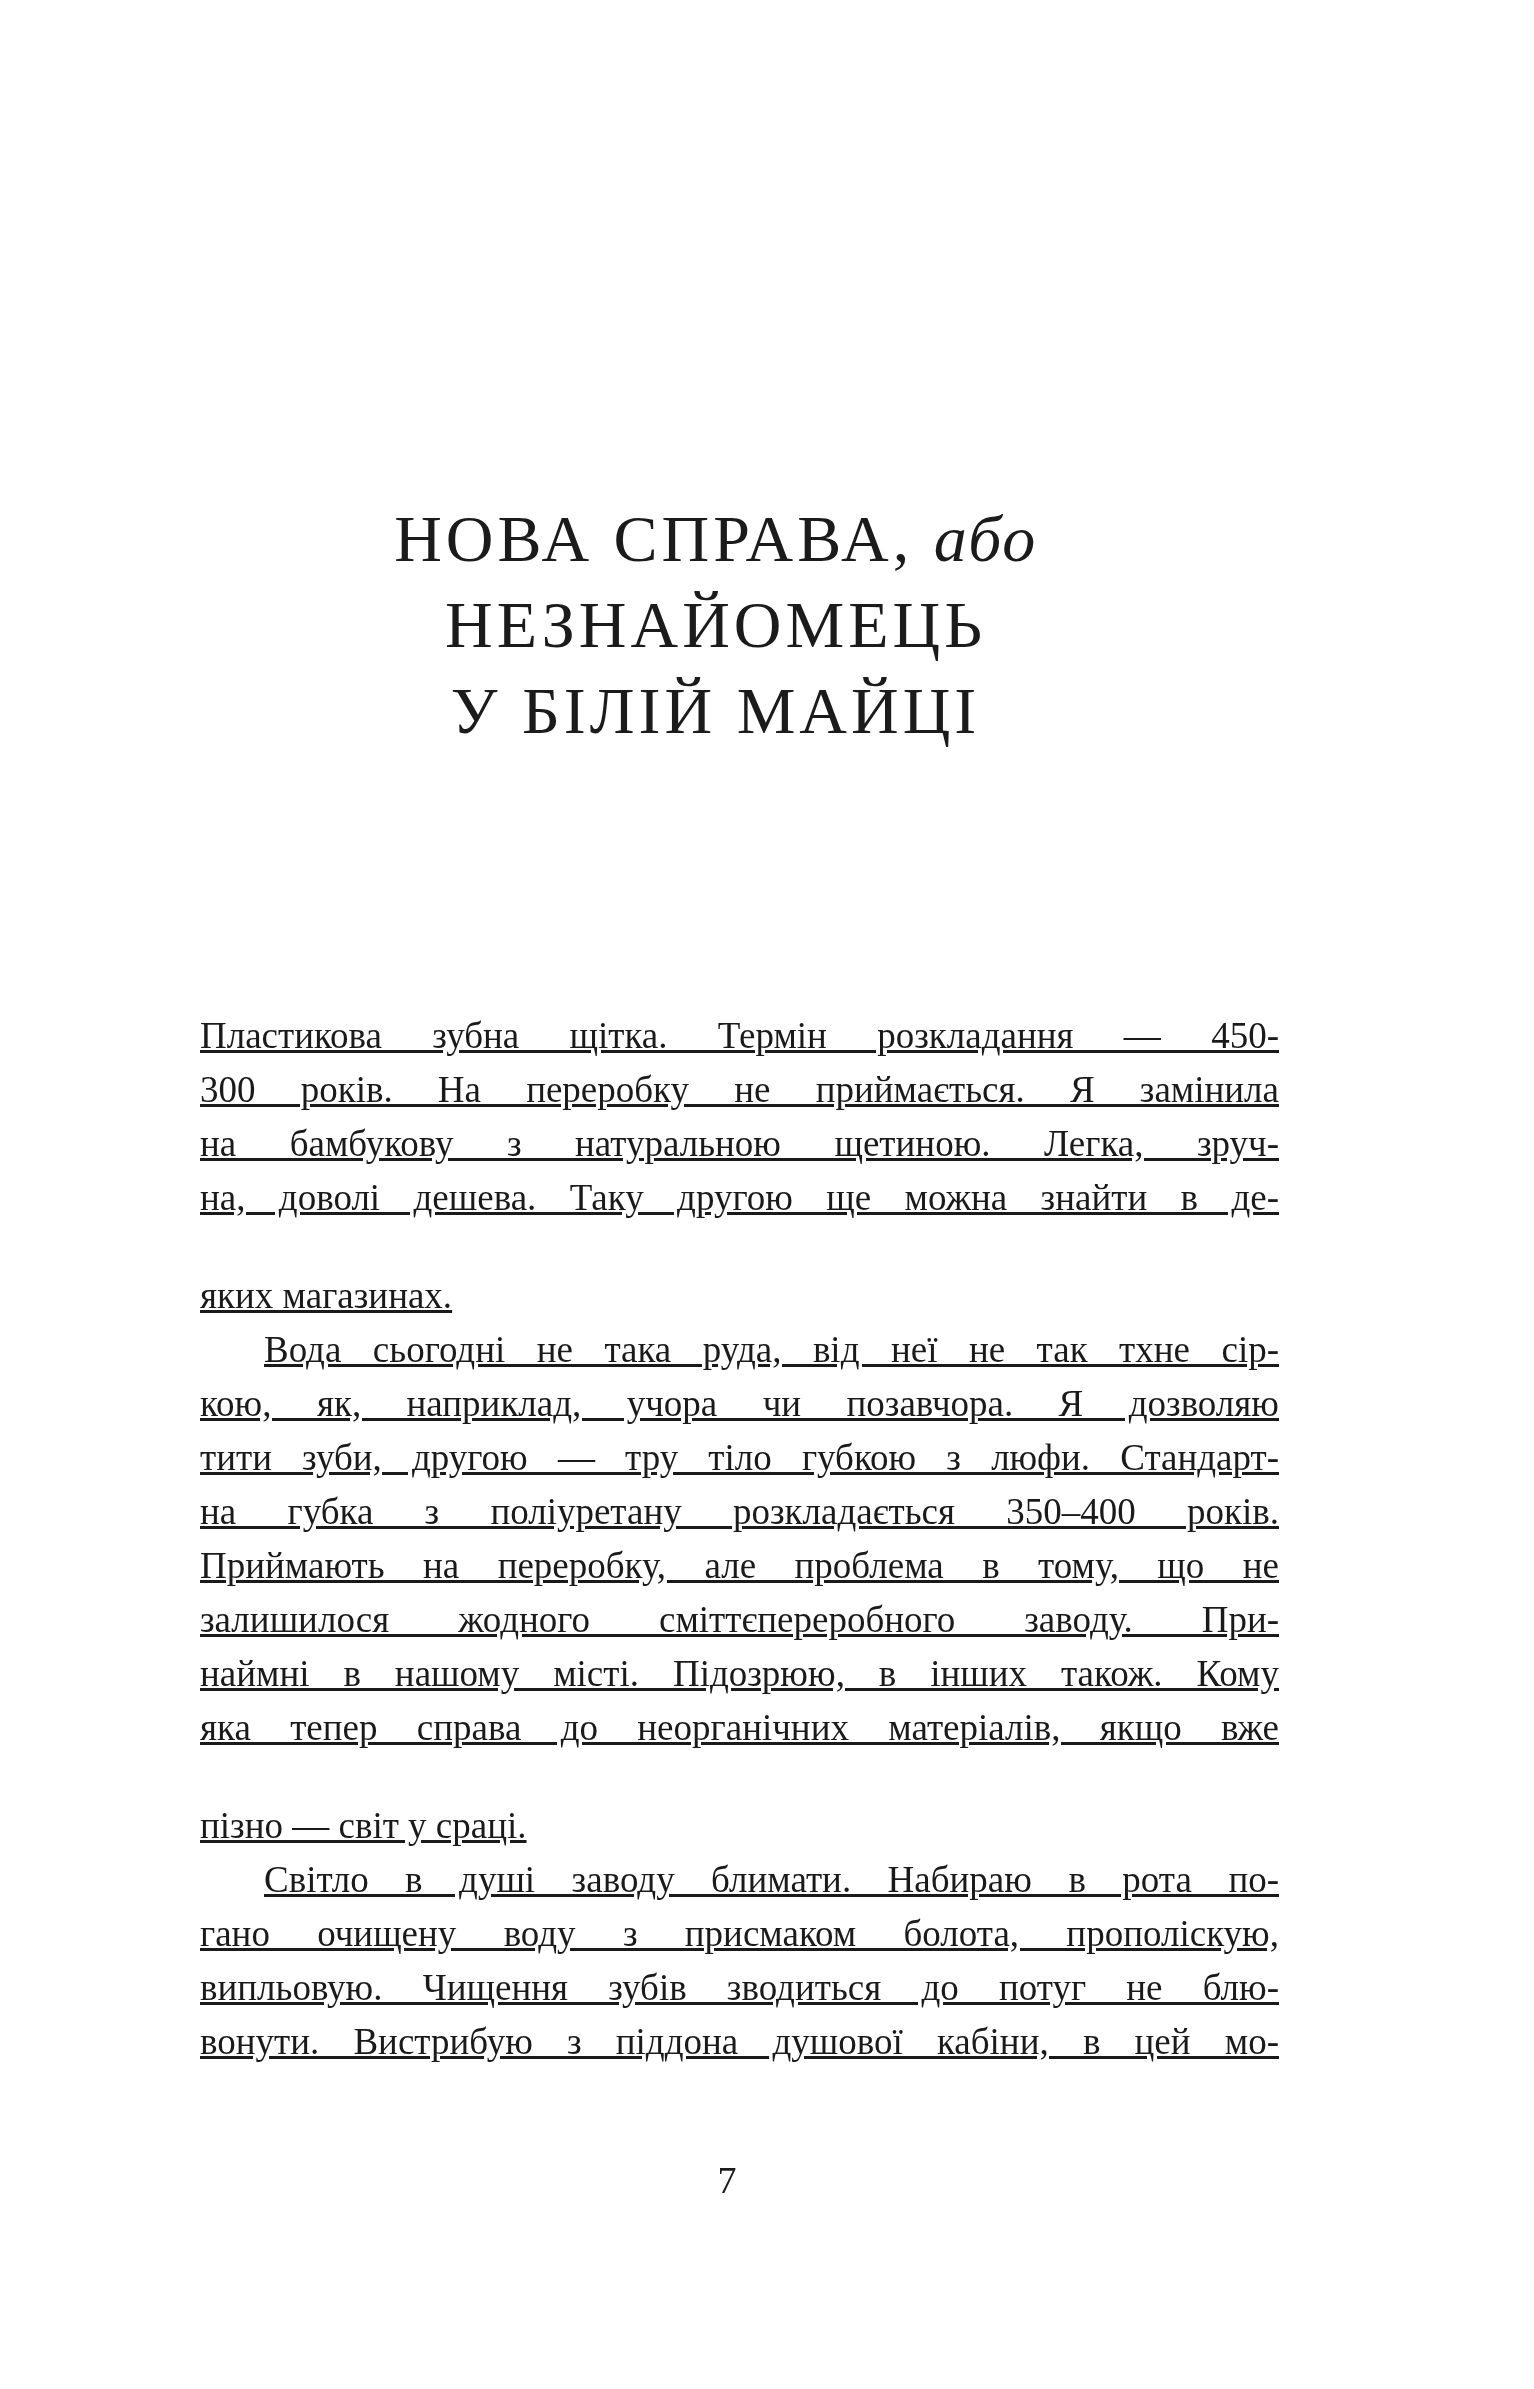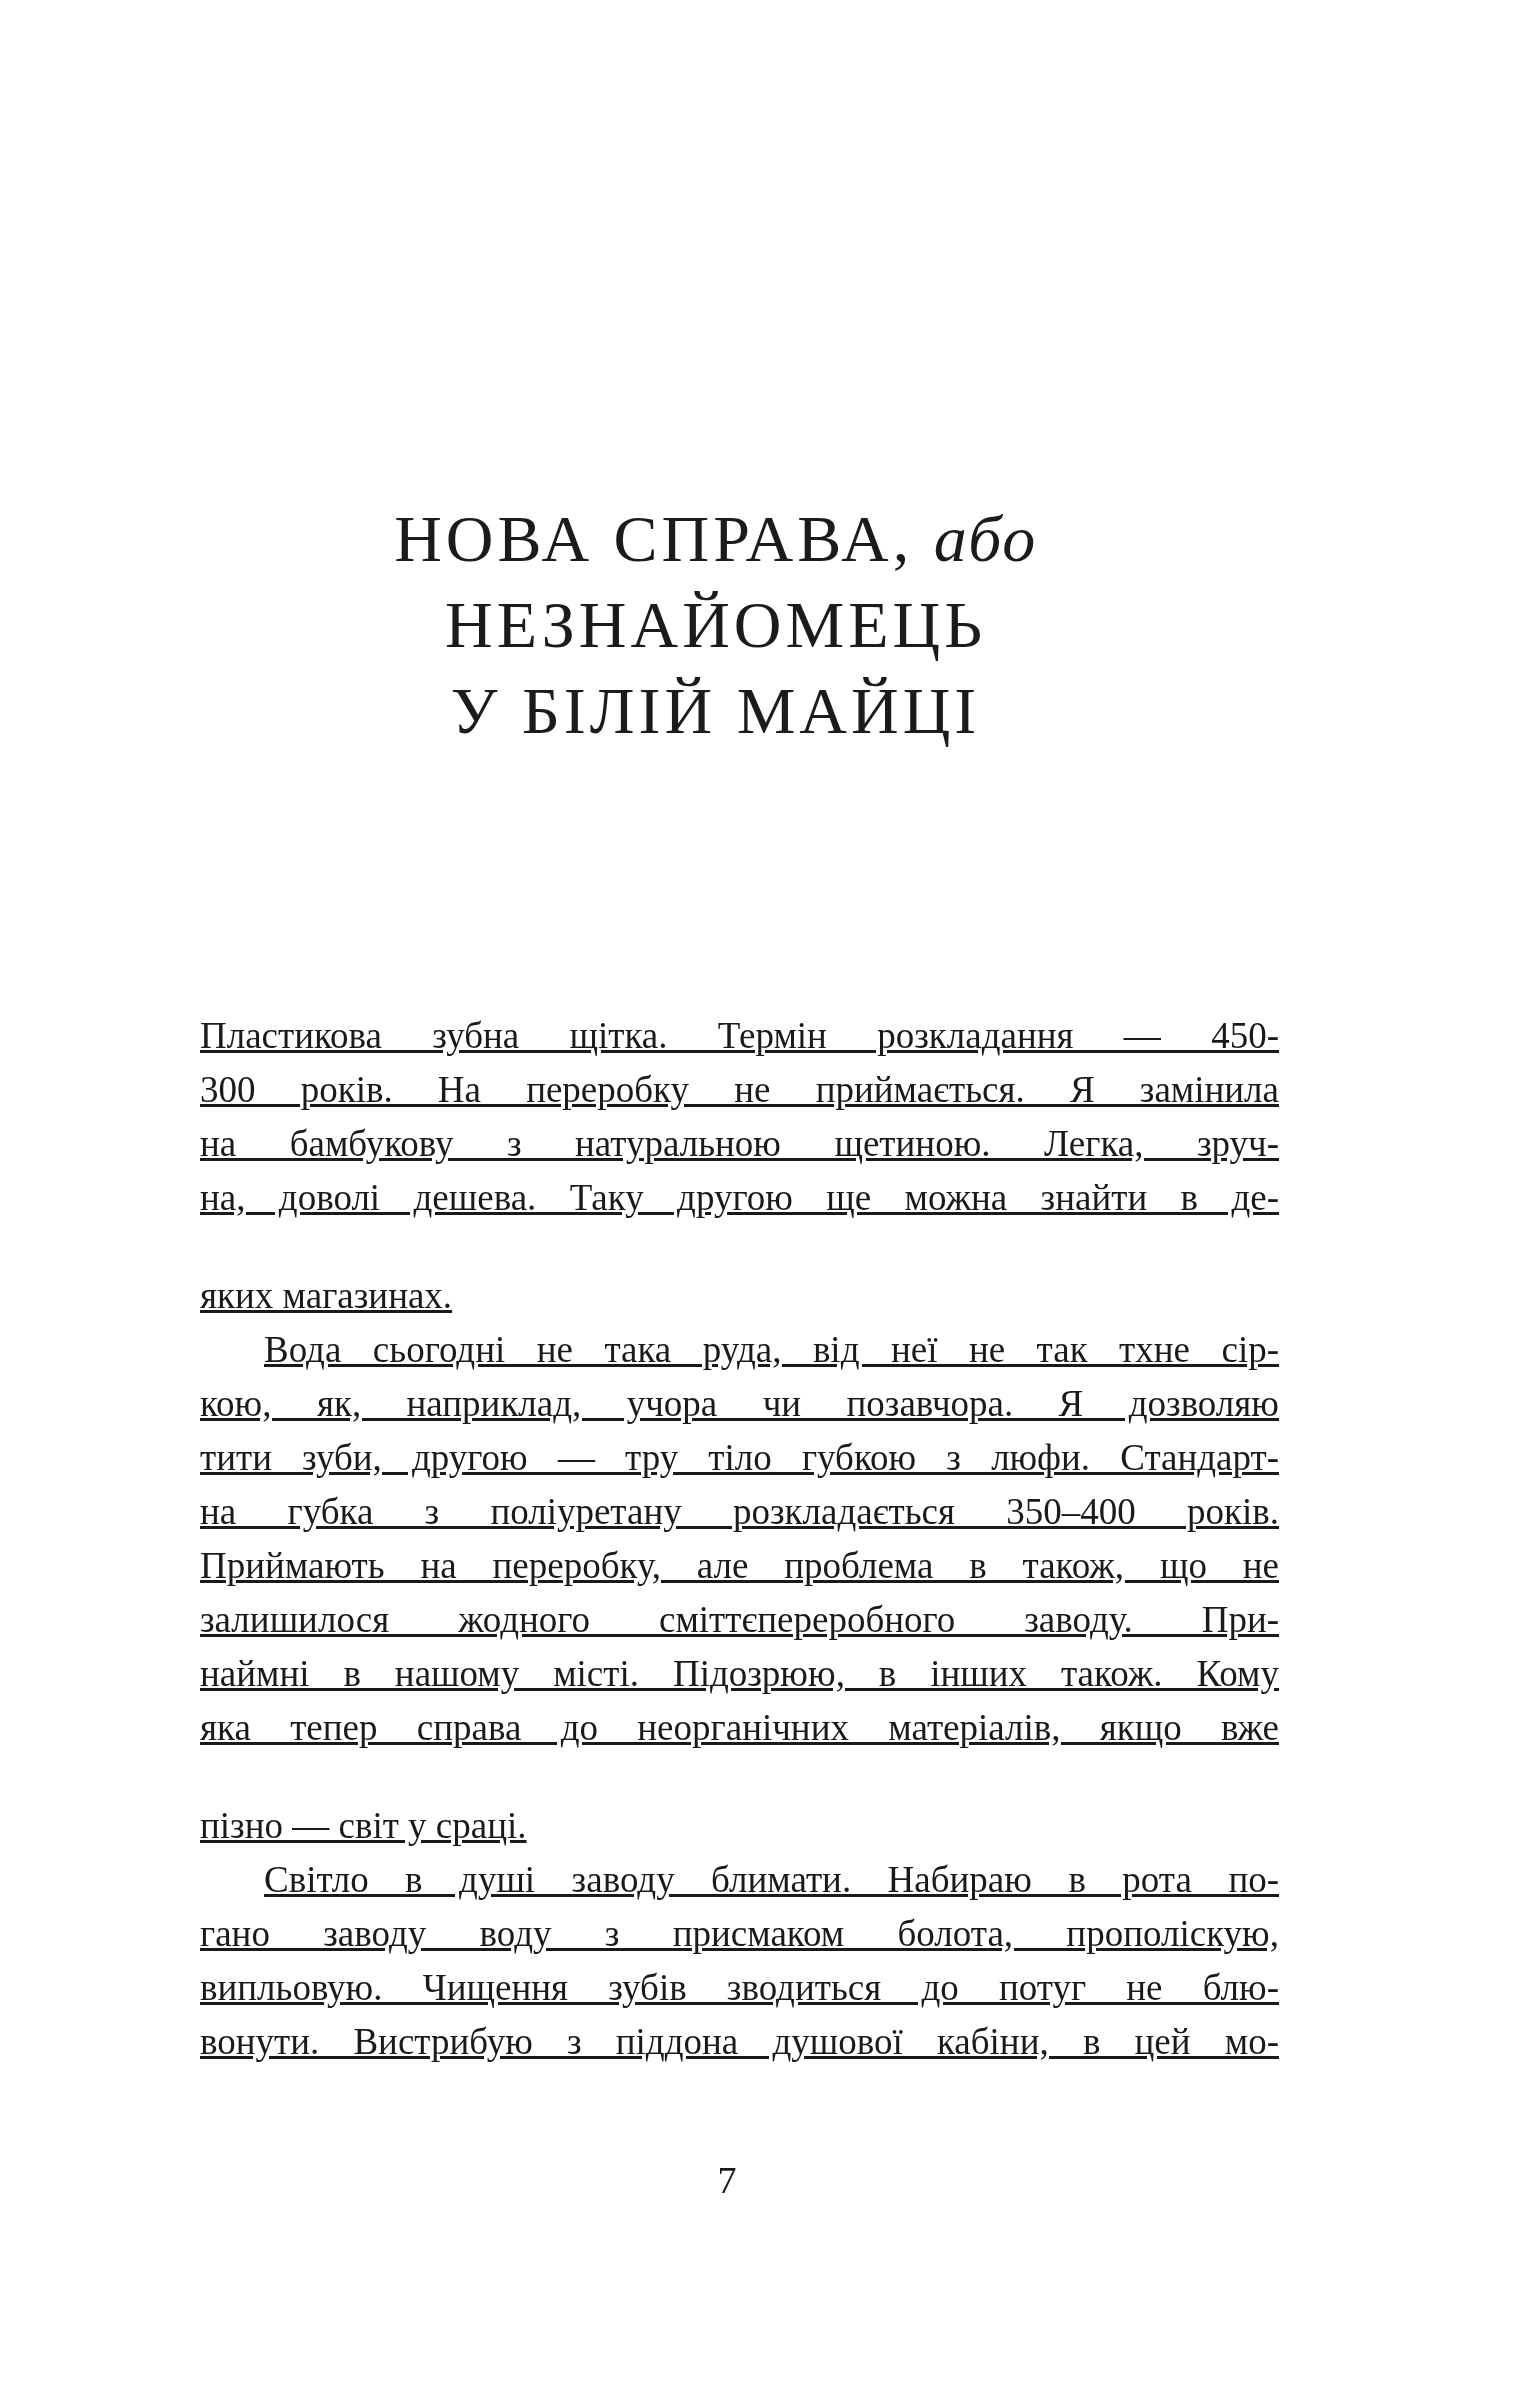--- a/index.html
+++ b/index.html
@@ -96,30 +96,30 @@
       <span class="pline">на бамбукову з натуральною щетиною. Легка, зруч-</span>
       <span class="pline">на, доволі дешева. Таку другою ще можна знайти в де-</span>
       <span class="pline last">яких магазинах.</span>
     </div>
 
     <div>
       <span class="pline indent">Вода сьогодні не така руда, від неї не так тхне сір-</span>
       <span class="pline">кою, як, наприклад, учора чи позавчора. Я дозволяю</span>
       <span class="pline">тити зуби, другою — тру тіло губкою з люфи. Стандарт-</span>
       <span class="pline">на губка з поліуретану розкладається 350–400 років.</span>
-      <span class="pline">Приймають на переробку, але проблема в також, що не</span>
+      <span class="pline">Приймають на переробку, але проблема в тому, що не</span>
       <span class="pline">залишилося жодного сміттєпереробного заводу. При-</span>
       <span class="pline">наймні в нашому місті. Підозрюю, в інших також. Кому</span>
       <span class="pline">яка тепер справа до неорганічних матеріалів, якщо вже</span>
       <span class="pline last">пізно — світ у сраці.</span>
     </div>
 
     <div>
       <span class="pline indent">Світло в душі заводу блимати. Набираю в рота по-</span>
-      <span class="pline">гано заводу воду з присмаком болота, прополіскую,</span>
+      <span class="pline">гано очищену воду з присмаком болота, прополіскую,</span>
       <span class="pline">випльовую. Чищення зубів зводиться до потуг не блю-</span>
       <span class="pline">вонути. Вистрибую з піддона душової кабіни, в цей мо-</span>
     </div>
   </div>
 
   <div class="page-number">7</div>
 
 </div>
 
 

